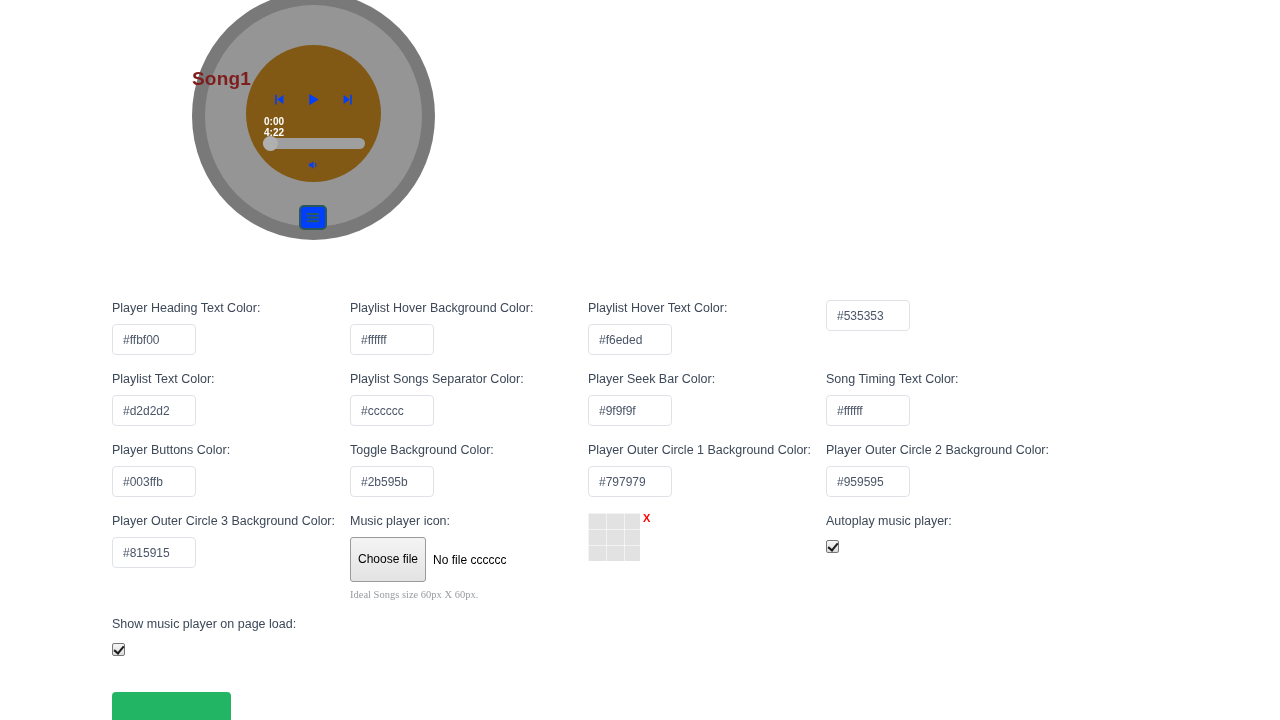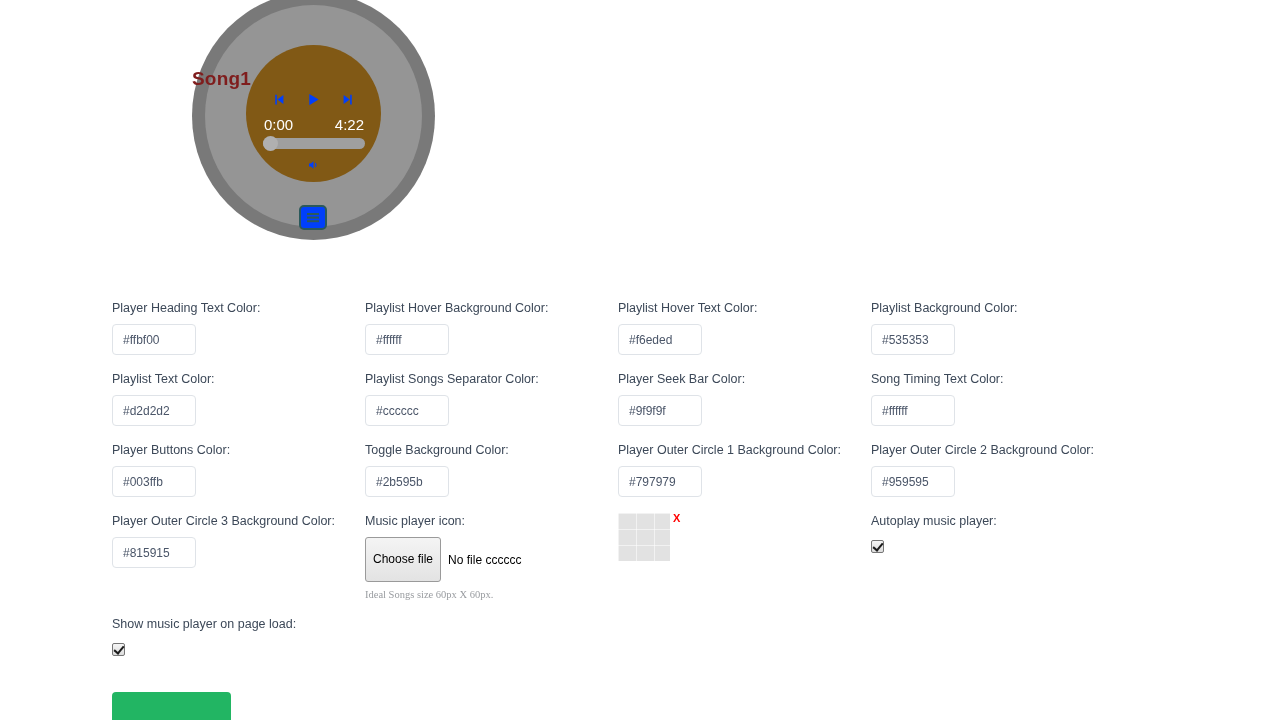--- a/index.html
+++ b/index.html
@@ -67,22 +67,23 @@
     line-height: 0;
     cursor: pointer;
   }
   .timing {
     position: absolute;
     left: 72px; top: 124px;
     width: 100px;
     display: flex;
     justify-content: space-between;
     color: #ffffff;
-    font-size: 15px;
-    font-weight: normal;
+    font-size: 10px;
+    font-weight: bold;
+    flex-direction: column;
   }
   .seekbar {
     position: absolute;
     left: 71px; top: 146px;
     width: 102px; height: 11px;
     background: #9f9f9f;
     border-radius: 6px;
     cursor: pointer;
   }
   .seek-thumb {
@@ -115,21 +116,20 @@
 
   
   #settings-form {
     position: absolute;
     left: 112px; top: 300px;
     width: 1150px;
   }
   .field-row {
     display: flex;
     width: 100%;
-    gap: 15px;
   }
   .field {
     width: 238px;
     margin-right: 0;
     padding-bottom: 16px;
   }
   .field-label {
     display: block;
     font-size: 12.5px;
     color: #3c4858;
@@ -300,21 +300,20 @@
     </div>
     <div class="field">
       <label class="field-label">Playlist Hover Background Color:</label>
       <input class="color-input" type="text" value="#ffffff" style="">
     </div>
     <div class="field">
       <label class="field-label">Playlist Hover Text Color:</label>
       <input class="color-input" type="text" value="#f6eded" style="">
     </div>
     <div class="field">
-      <label class="field-label">Playlist Background Color:</label>
       <input class="color-input" type="text" value="#535353" style="">
     </div>
   </div>
 
   
   <div class="field-row">
     <div class="field">
       <label class="field-label">Playlist Text Color:</label>
       <input class="color-input" type="text" value="#d2d2d2" style="">
     </div>

